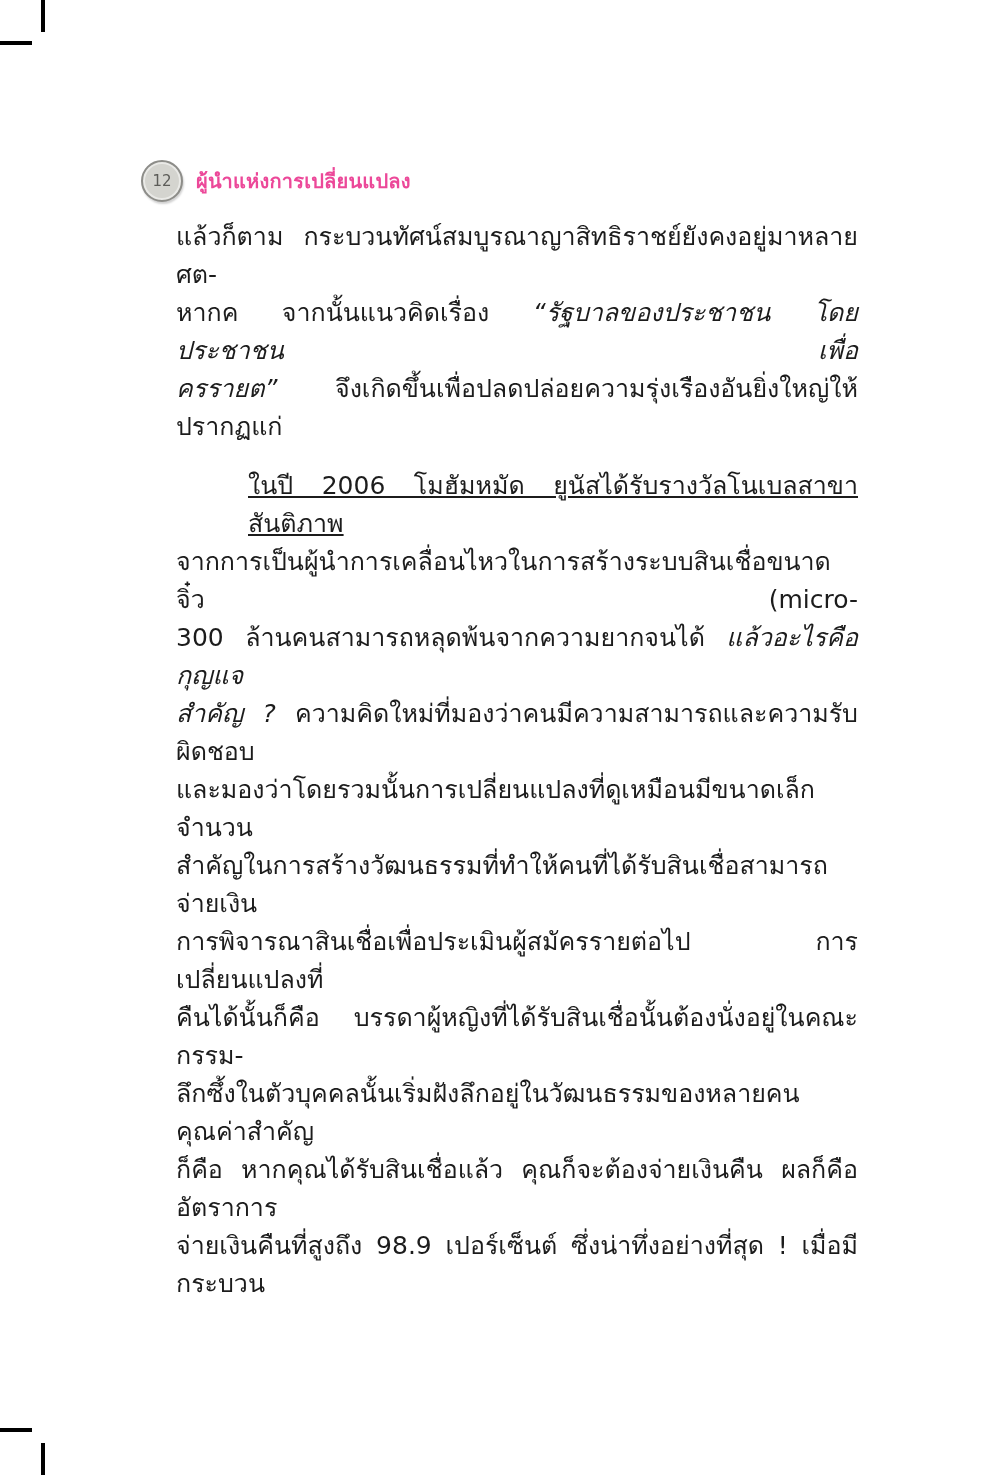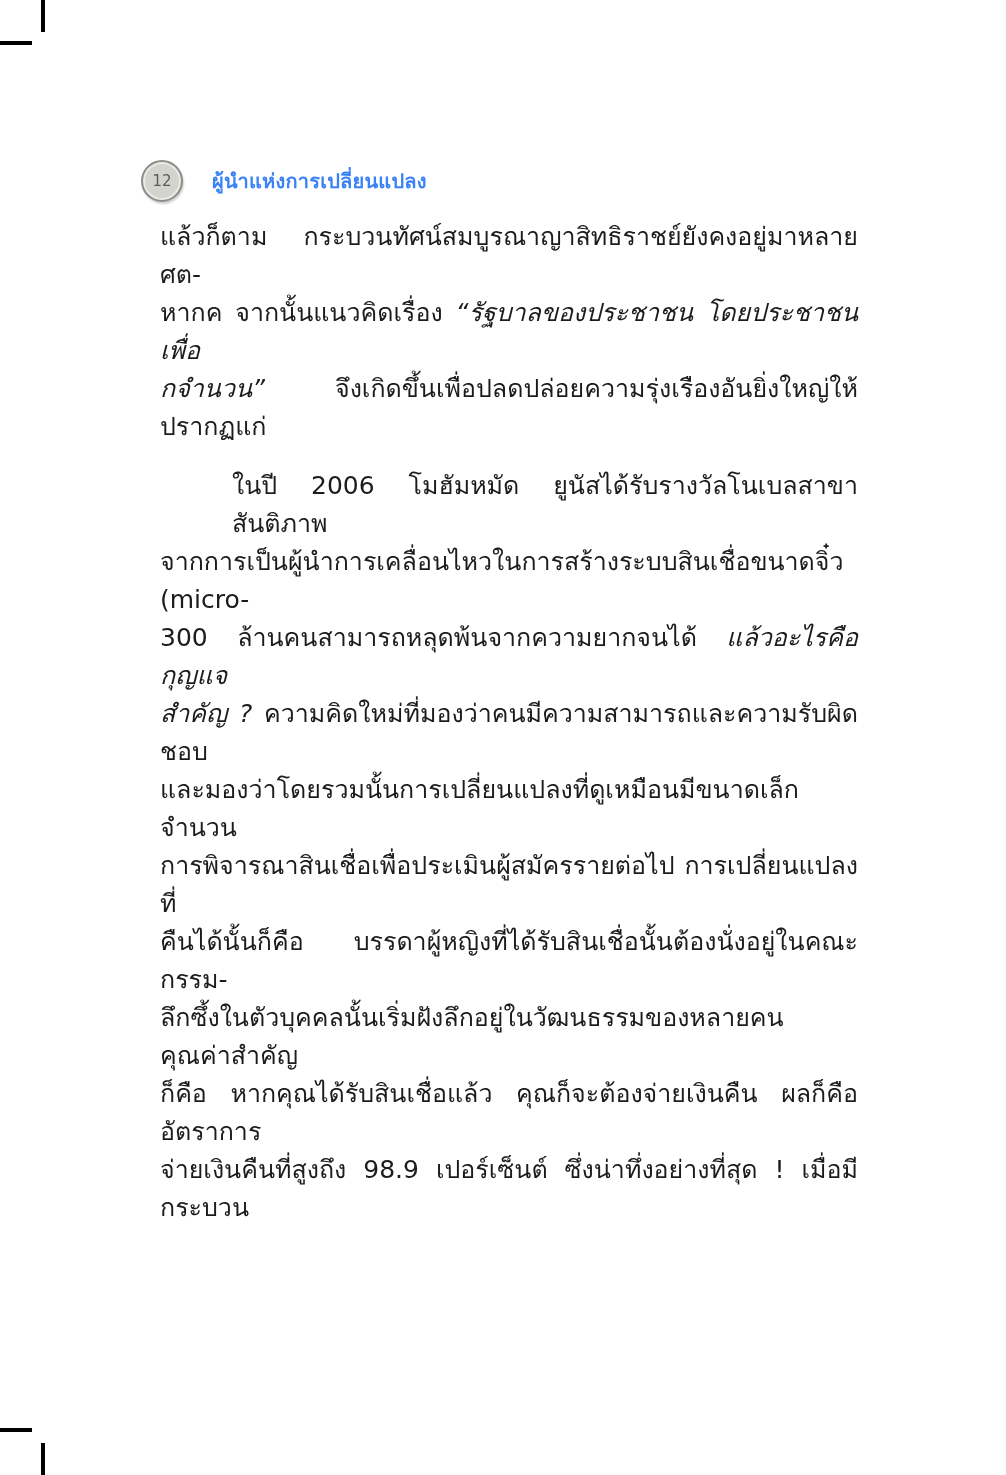--- a/index.html
+++ b/index.html
@@ -52,46 +52,46 @@
     box-shadow: inset 0 0 0 2px rgba(255,255,255,0.5), 1px 2px 2px rgba(0,0,0,0.18);
     display: flex;
     align-items: center;
     justify-content: center;
     font-size: 15px;
     color: #5c5c58;
   }
   .running-head {
     font-weight: bold;
     font-size: 20px;
-    color: #3b82f6;
+    color: #ec4899;
     letter-spacing: 0.2px;
-    margin-left: 16px;
   }
 
   .body-text {
     position: absolute;
     left: 160px;
     top: 218px;
     width: 698px;
     font-size: 25px;
     line-height: 38px;
   }
   .para {
-    margin: 0 0 21px 0;
+    margin: 0 0 21px 16px;
   }
   .line {
     text-align: justify;
     text-align-last: justify;
     min-height: 38px;
   }
   .line.end {
     text-align-last: left;
   }
   .line.indent {
     padding-left: 72px;
+    text-decoration: underline;
   }
   .seg-i {
     font-style: italic;
   }
 </style>
 </head>
 <body>
 
 <div class="page">
 
@@ -108,28 +108,29 @@
     <div class="page-badge">
       <span>12</span>
     </div>
     <div class="running-head">ผู้นำแห่งการเปลี่ยนแปลง</div>
   </div>
 
   <div class="body-text">
       <div class="para">
         <div class="line"><span class="seg-n">แล้วก็ตาม กระบวนทัศน์สมบูรณาญาสิทธิราชย์ยังคงอยู่มาหลายศต-</span></div>
         <div class="line"><span class="seg-n">หากค จากนั้นแนวคิดเรื่อง </span><span class="seg-i">“รัฐบาลของประชาชน โดยประชาชน เพื่อ</span></div>
-        <div class="line"><span class="seg-i">กจำนวน”</span><span class="seg-n"> จึงเกิดขึ้นเพื่อปลดปล่อยความรุ่งเรืองอันยิ่งใหญ่ให้ปรากฏแก่</span></div>
+        <div class="line"><span class="seg-i">ครรายต”</span><span class="seg-n"> จึงเกิดขึ้นเพื่อปลดปล่อยความรุ่งเรืองอันยิ่งใหญ่ให้ปรากฏแก่</span></div>
       </div>
       <div class="para">
         <div class="line indent"><span class="seg-n">ในปี 2006 โมฮัมหมัด ยูนัสได้รับรางวัลโนเบลสาขาสันติภาพ</span></div>
         <div class="line"><span class="seg-n">จากการเป็นผู้นำการเคลื่อนไหวในการสร้างระบบสินเชื่อขนาดจิ๋ว (micro-</span></div>
         <div class="line"><span class="seg-n">300 ล้านคนสามารถหลุดพ้นจากความยากจนได้ </span><span class="seg-i">แล้วอะไรคือกุญแจ</span></div>
         <div class="line"><span class="seg-i">สำคัญ ?</span><span class="seg-n"> ความคิดใหม่ที่มองว่าคนมีความสามารถและความรับผิดชอบ</span></div>
         <div class="line"><span class="seg-n">และมองว่าโดยรวมนั้นการเปลี่ยนแปลงที่ดูเหมือนมีขนาดเล็กจำนวน</span></div>
+        <div class="line"><span class="seg-n">สำคัญในการสร้างวัฒนธรรมที่ทำให้คนที่ได้รับสินเชื่อสามารถจ่ายเงิน</span></div>
         <div class="line"><span class="seg-n">การพิจารณาสินเชื่อเพื่อประเมินผู้สมัครรายต่อไป การเปลี่ยนแปลงที่</span></div>
         <div class="line"><span class="seg-n">คืนได้นั้นก็คือ บรรดาผู้หญิงที่ได้รับสินเชื่อนั้นต้องนั่งอยู่ในคณะกรรม-</span></div>
         <div class="line"><span class="seg-n">ลึกซึ้งในตัวบุคคลนั้นเริ่มฝังลึกอยู่ในวัฒนธรรมของหลายคน คุณค่าสำคัญ</span></div>
         <div class="line"><span class="seg-n">ก็คือ หากคุณได้รับสินเชื่อแล้ว คุณก็จะต้องจ่ายเงินคืน ผลก็คืออัตราการ</span></div>
         <div class="line"><span class="seg-n">จ่ายเงินคืนที่สูงถึง 98.9 เปอร์เซ็นต์ ซึ่งน่าทึ่งอย่างที่สุด ! เมื่อมีกระบวน</span></div>
       </div>
     </div>
 
 </div>
 

